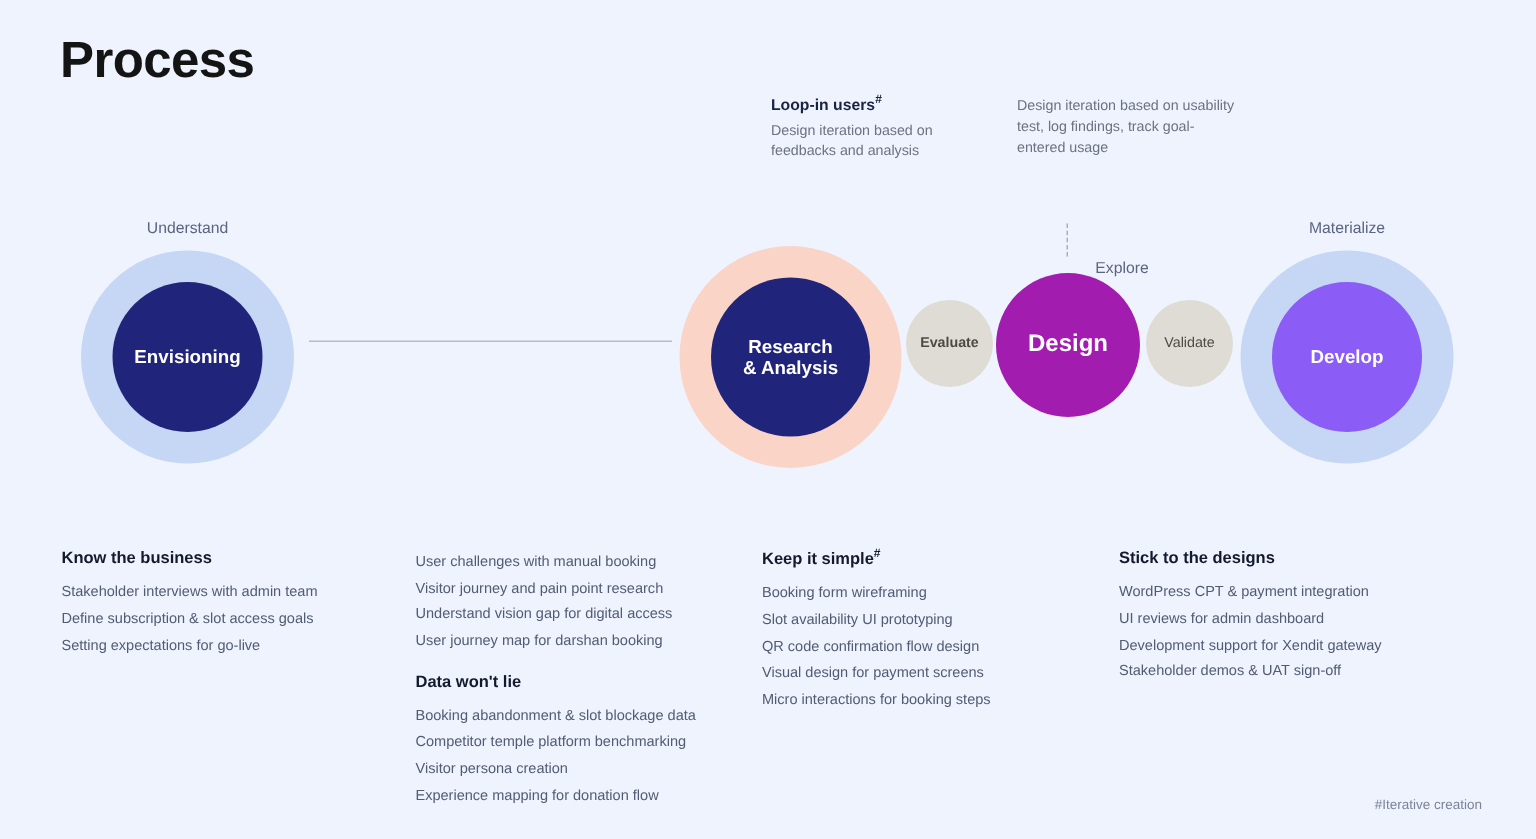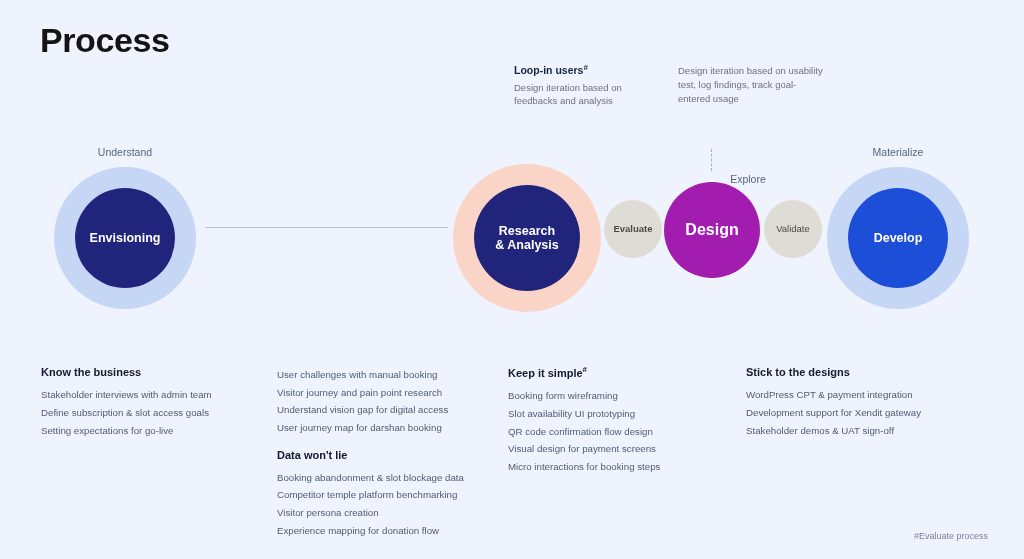--- a/index.html
+++ b/index.html
@@ -147,21 +147,21 @@
   }
   #core-validate .core-label { color: #4A4A45; font-size: 9.5px; font-weight: normal; }
 
   
   #halo-develop {
     left: 827px; top: 27px; width: 142px; height: 142px;
     background: #C6D6F5;
   }
   #core-develop {
     left: 848px; top: 48px; width: 100px; height: 100px;
-    background: #1d4ed8;
+    background: #8b5cf6;
     justify-content: center;
   }
   #core-develop .core-label { font-size: 12.5px; }
   #caption-materialize { left: 828px; top: 6px; width: 140px; }
 
   
   #connector-line {
     position: absolute;
     left: 206px; top: 87px;
     width: 242px; height: 1px;
@@ -309,22 +309,23 @@
         <div class="group-item">Micro interactions for booking steps</div>
       </div>
     </div>
 
     <div class="column" id="col-4">
       <div class="group">
         <div class="group-title">
           <span>Stick to the designs</span><sup></sup>
         </div>
         <div class="group-item">WordPress CPT &amp; payment integration</div>
+        <div class="group-item">UI reviews for admin dashboard</div>
         <div class="group-item">Development support for Xendit gateway</div>
         <div class="group-item">Stakeholder demos &amp; UAT sign-off</div>
       </div>
     </div>
 
   </div>
 
-  <div id="footer-note">#Evaluate process</div>
+  <div id="footer-note">#Iterative creation</div>
 
 </div>
 
 </body></html>

